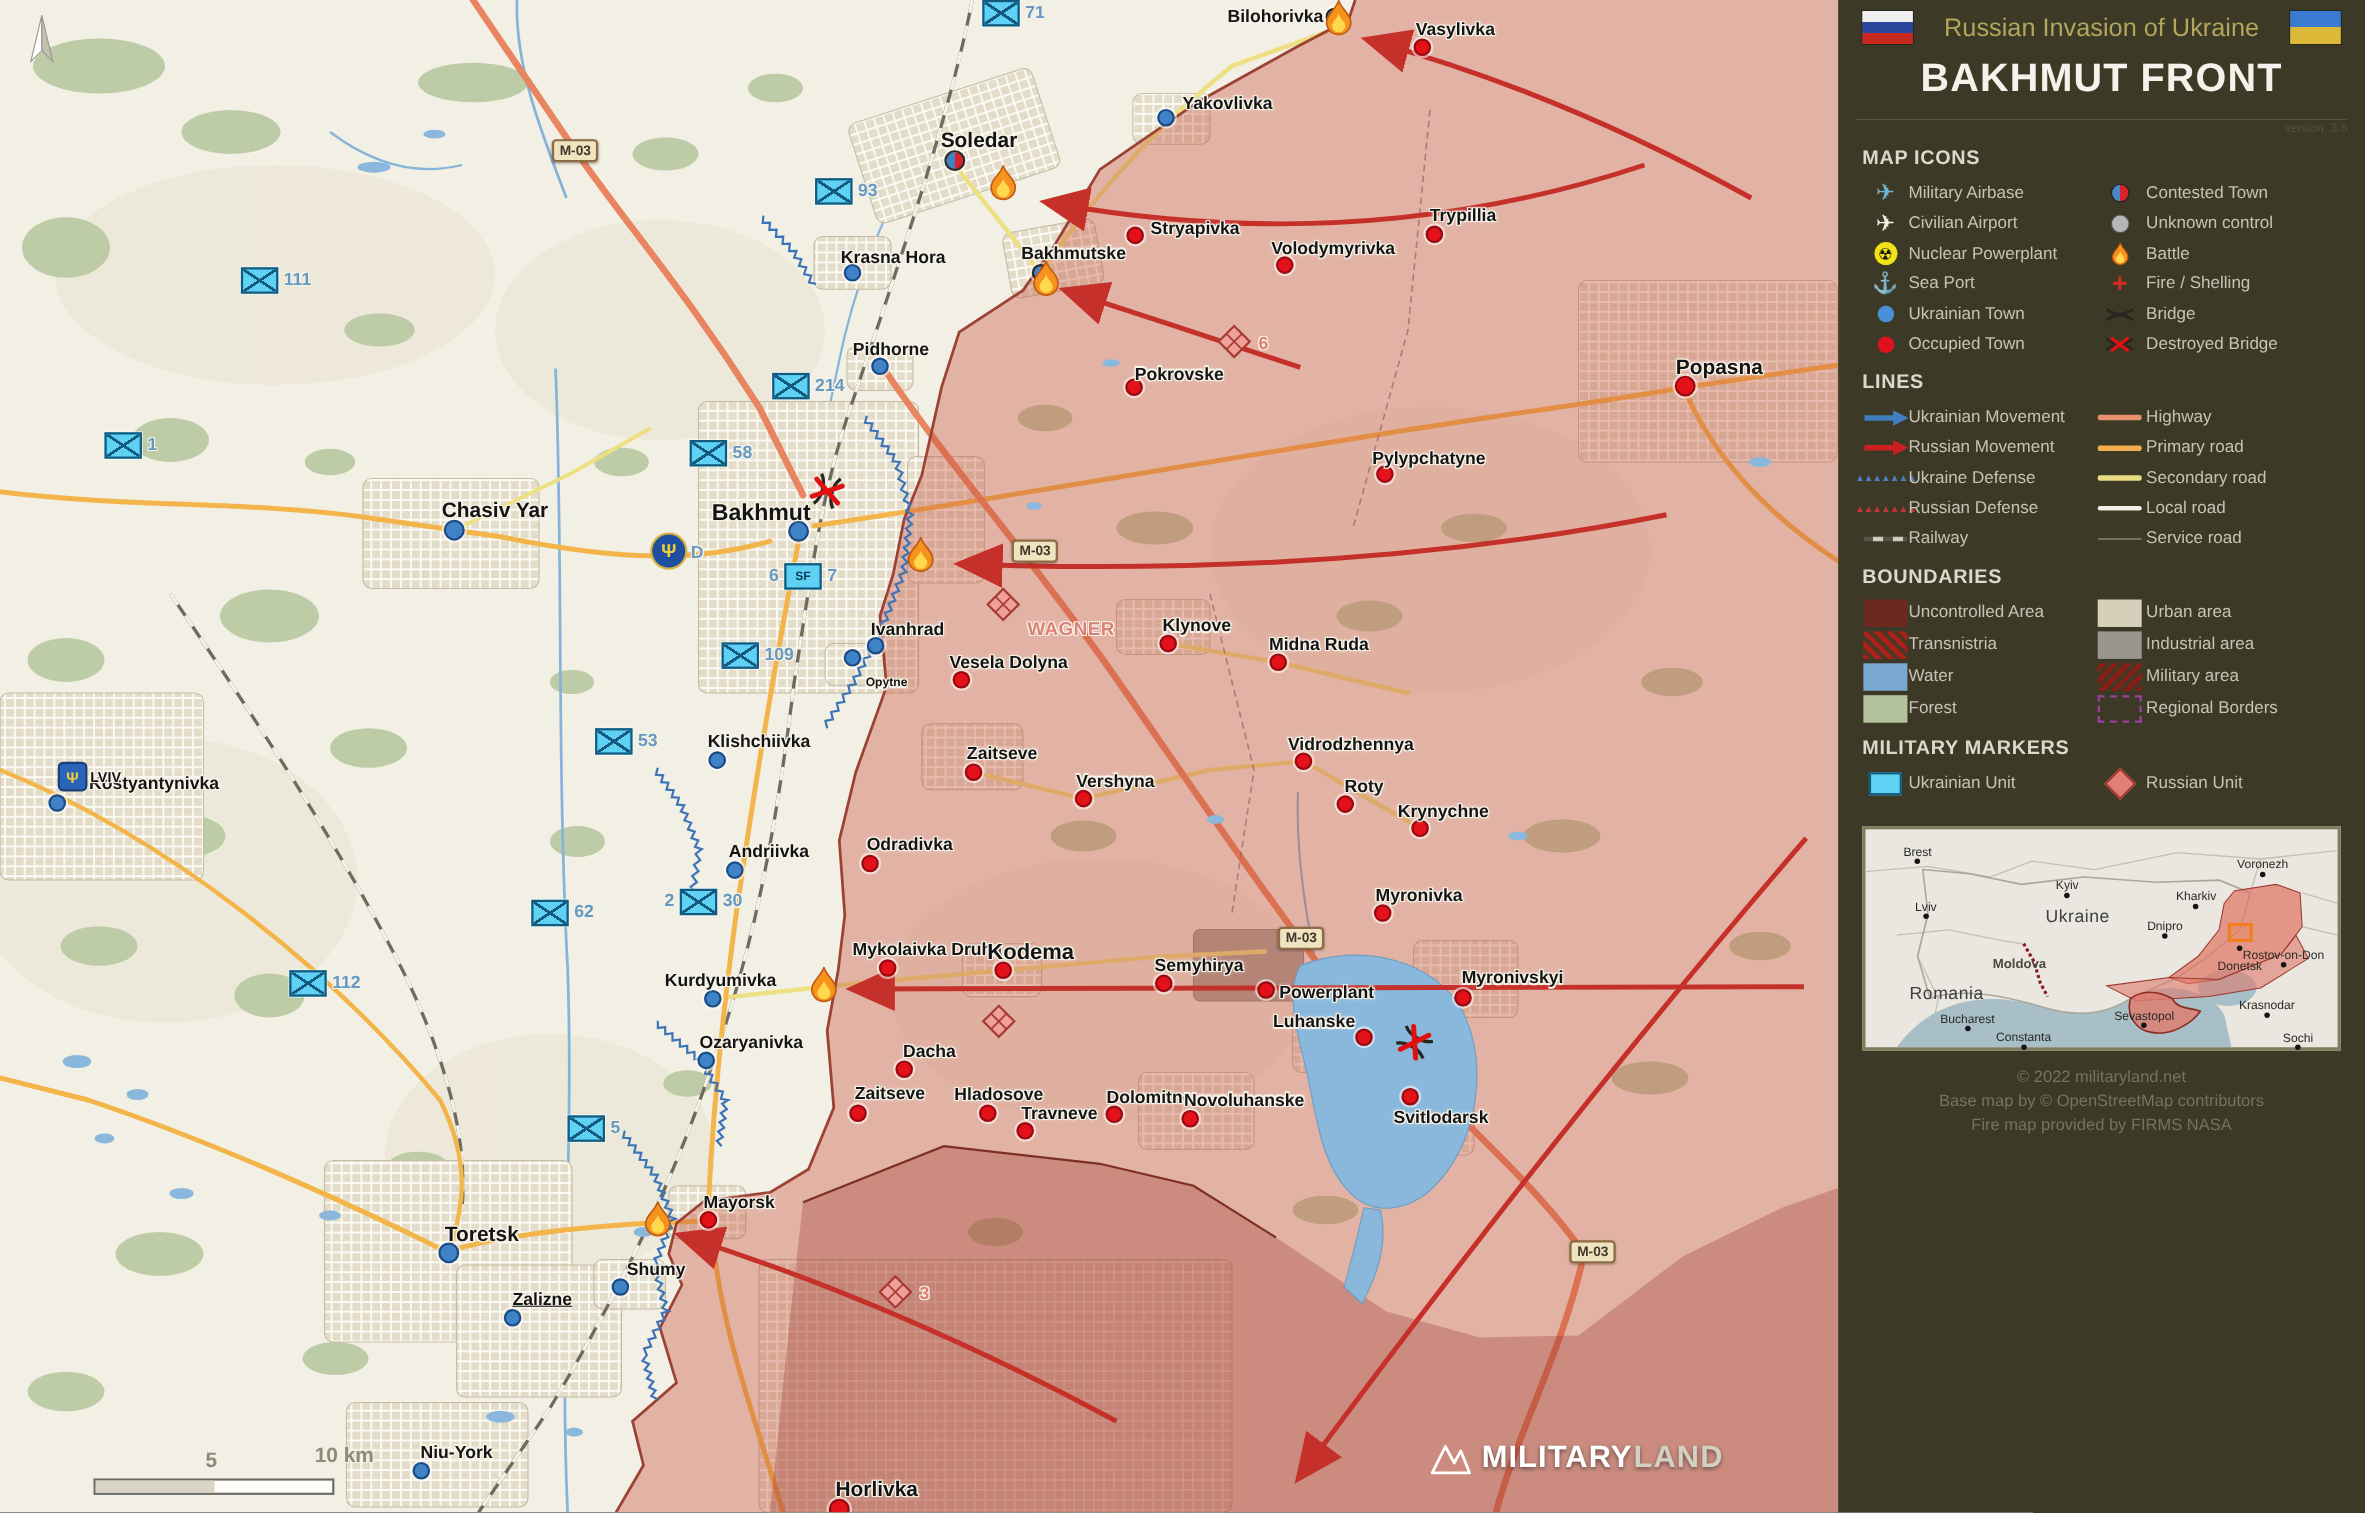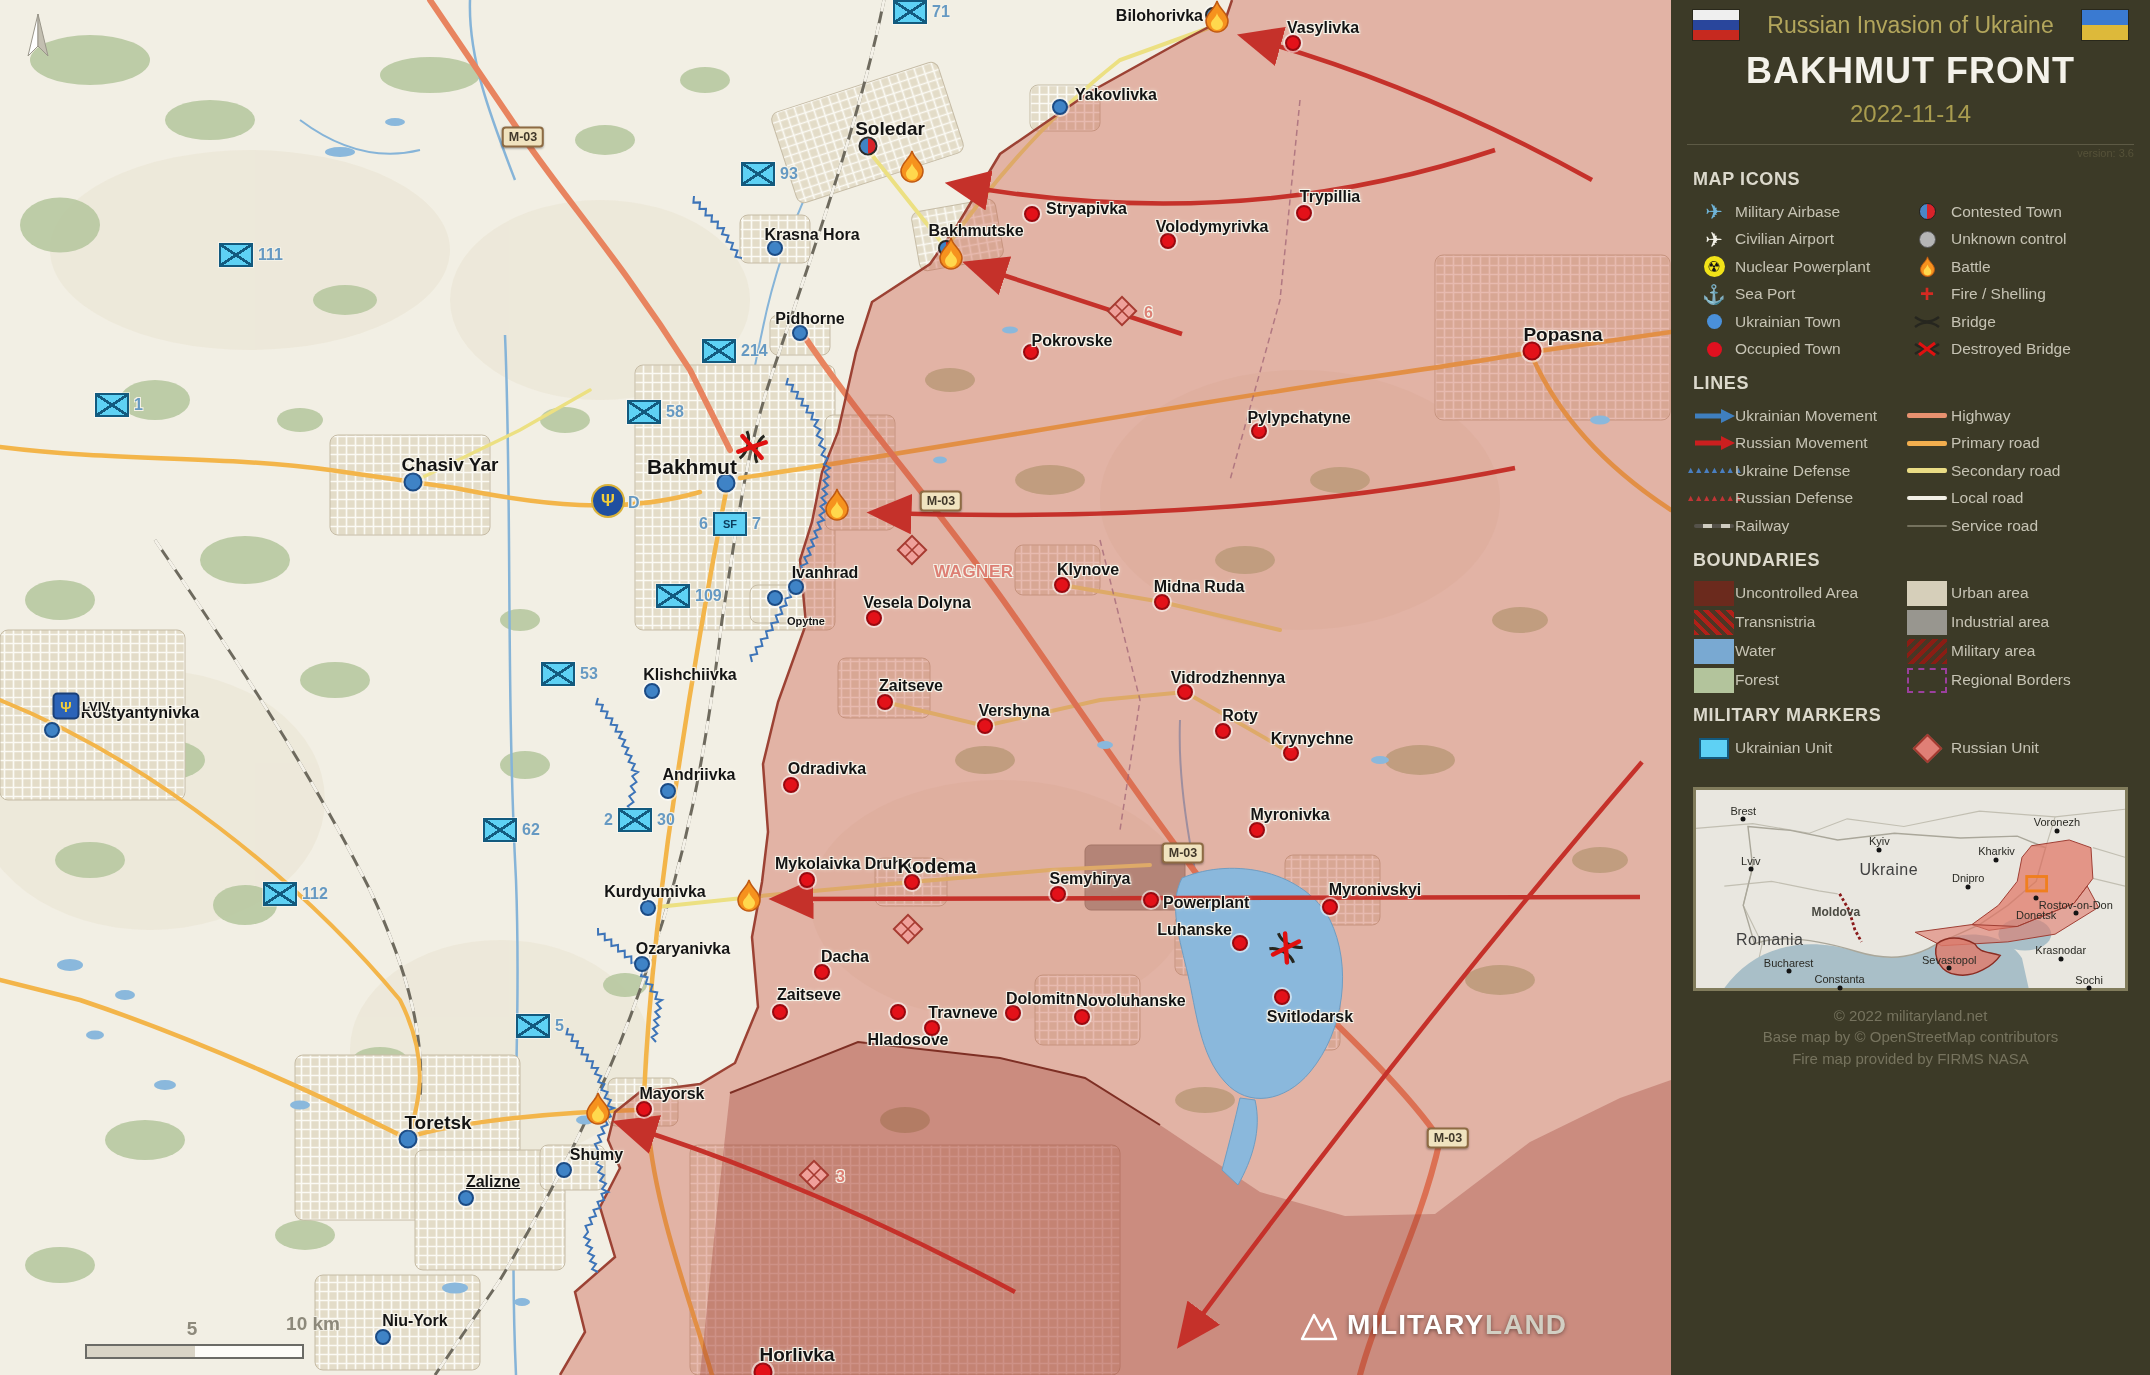--- a/index.html
+++ b/index.html
@@ -319,21 +319,21 @@
         <span class="town-label" style="left: 1375px; top: 890px; font-size: 16px; transform: translate(-50%, -50%);">Myronivskyi</span>
         <div class="town-dot t-ua" style="left: 642px; top: 964px; width: 12px; height: 12px;"></div>
         <span class="town-label" style="left: 683px; top: 949px; font-size: 16px; transform: translate(-50%, -50%);">Ozaryanivka</span>
         <div class="town-dot t-ru" style="left: 822px; top: 972px; width: 12px; height: 12px;"></div>
         <span class="town-label" style="left: 845px; top: 957px; font-size: 16px; transform: translate(-50%, -50%);">Dacha</span>
         <div class="town-dot t-ru" style="left: 1282px; top: 997px; width: 12px; height: 12px;"></div>
         <span class="town-label" style="left: 1310px; top: 1017px; font-size: 16px; transform: translate(-50%, -50%);">Svitlodarsk</span>
         <div class="town-dot t-ru" style="left: 780px; top: 1012px; width: 12px; height: 12px;"></div>
         <span class="town-label" style="left: 809px; top: 995px; font-size: 16px; transform: translate(-50%, -50%);">Zaitseve</span>
         <div class="town-dot t-ru" style="left: 898px; top: 1012px; width: 12px; height: 12px;"></div>
-        <span class="town-label" style="left: 908px; top: 996px; font-size: 16px; transform: translate(-50%, -50%); margin-top: 44px;">Hladosove</span>
+        <span class="town-label" style="left: 908px; top: 996px; font-size: 16px; transform: translate(-50%, -50%);">Hladosove</span>
         <div class="town-dot t-ru" style="left: 932px; top: 1028px; width: 12px; height: 12px;"></div>
         <span class="town-label" style="left: 963px; top: 1013px; font-size: 16px; transform: translate(-50%, -50%);">Travneve</span>
         <div class="town-dot t-ru" style="left: 1013px; top: 1013px; width: 12px; height: 12px;"></div>
         <span class="town-label" style="left: 1045px; top: 999px; font-size: 16px; transform: translate(-50%, -50%);">Dolomitne</span>
         <div class="town-dot t-ru" style="left: 1082px; top: 1017px; width: 12px; height: 12px;"></div>
         <span class="town-label" style="left: 1131px; top: 1001px; font-size: 16px; transform: translate(-50%, -50%);">Novoluhanske</span>
         <div class="town-dot t-ru" style="left: 644px; top: 1109px; width: 12px; height: 12px;"></div>
         <span class="town-label" style="left: 672px; top: 1094px; font-size: 16px; transform: translate(-50%, -50%);">Mayorsk</span>
         <div class="town-dot t-ua" style="left: 408px; top: 1139px; width: 15px; height: 15px;"></div>
         <span class="town-label" style="left: 438px; top: 1123px; font-size: 19px; transform: translate(-50%, -50%);">Toretsk</span>
@@ -456,21 +456,20 @@
     </div>
   </div>
 
   <aside id="sb">
     <div id="sb-header">
       <div class="flag flag-ru"></div>
       <div id="sb-title-small">Russian Invasion of Ukraine</div>
       <div class="flag flag-ua"></div>
     </div>
     <div id="sb-title">BAKHMUT FRONT</div>
-    <div id="sb-date">2022-11-14</div>
     <hr>
     <div id="sb-version">version: 3.6</div>
     <div id="legend-sections">
         <h2 class="sec">MAP ICONS</h2>
         <div class="lg-grid">
           <div class="lg-icon">
             <span class="plane" style="display: inline-flex; align-items: center; justify-content: center; color: rgb(111, 180, 216);">✈</span>
           </div>
           <div class="lg-label">Military Airbase</div>
           <div class="lg-icon">

